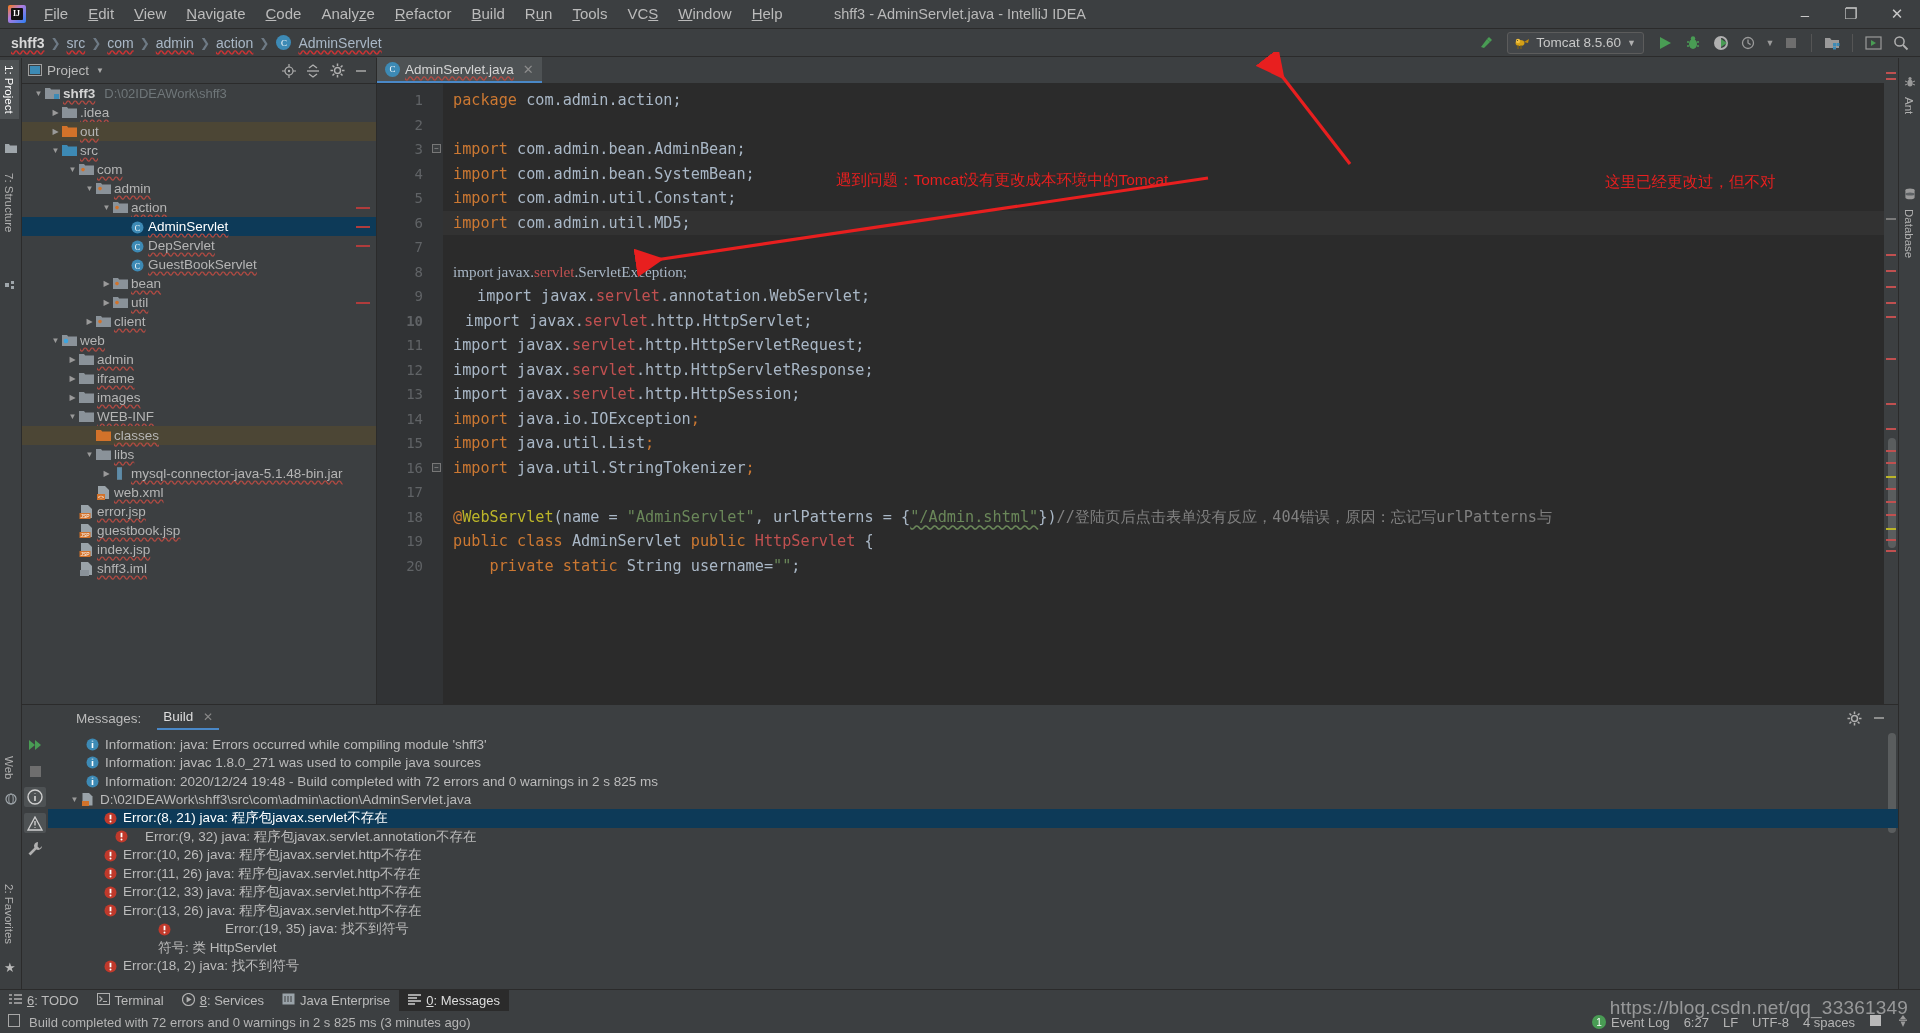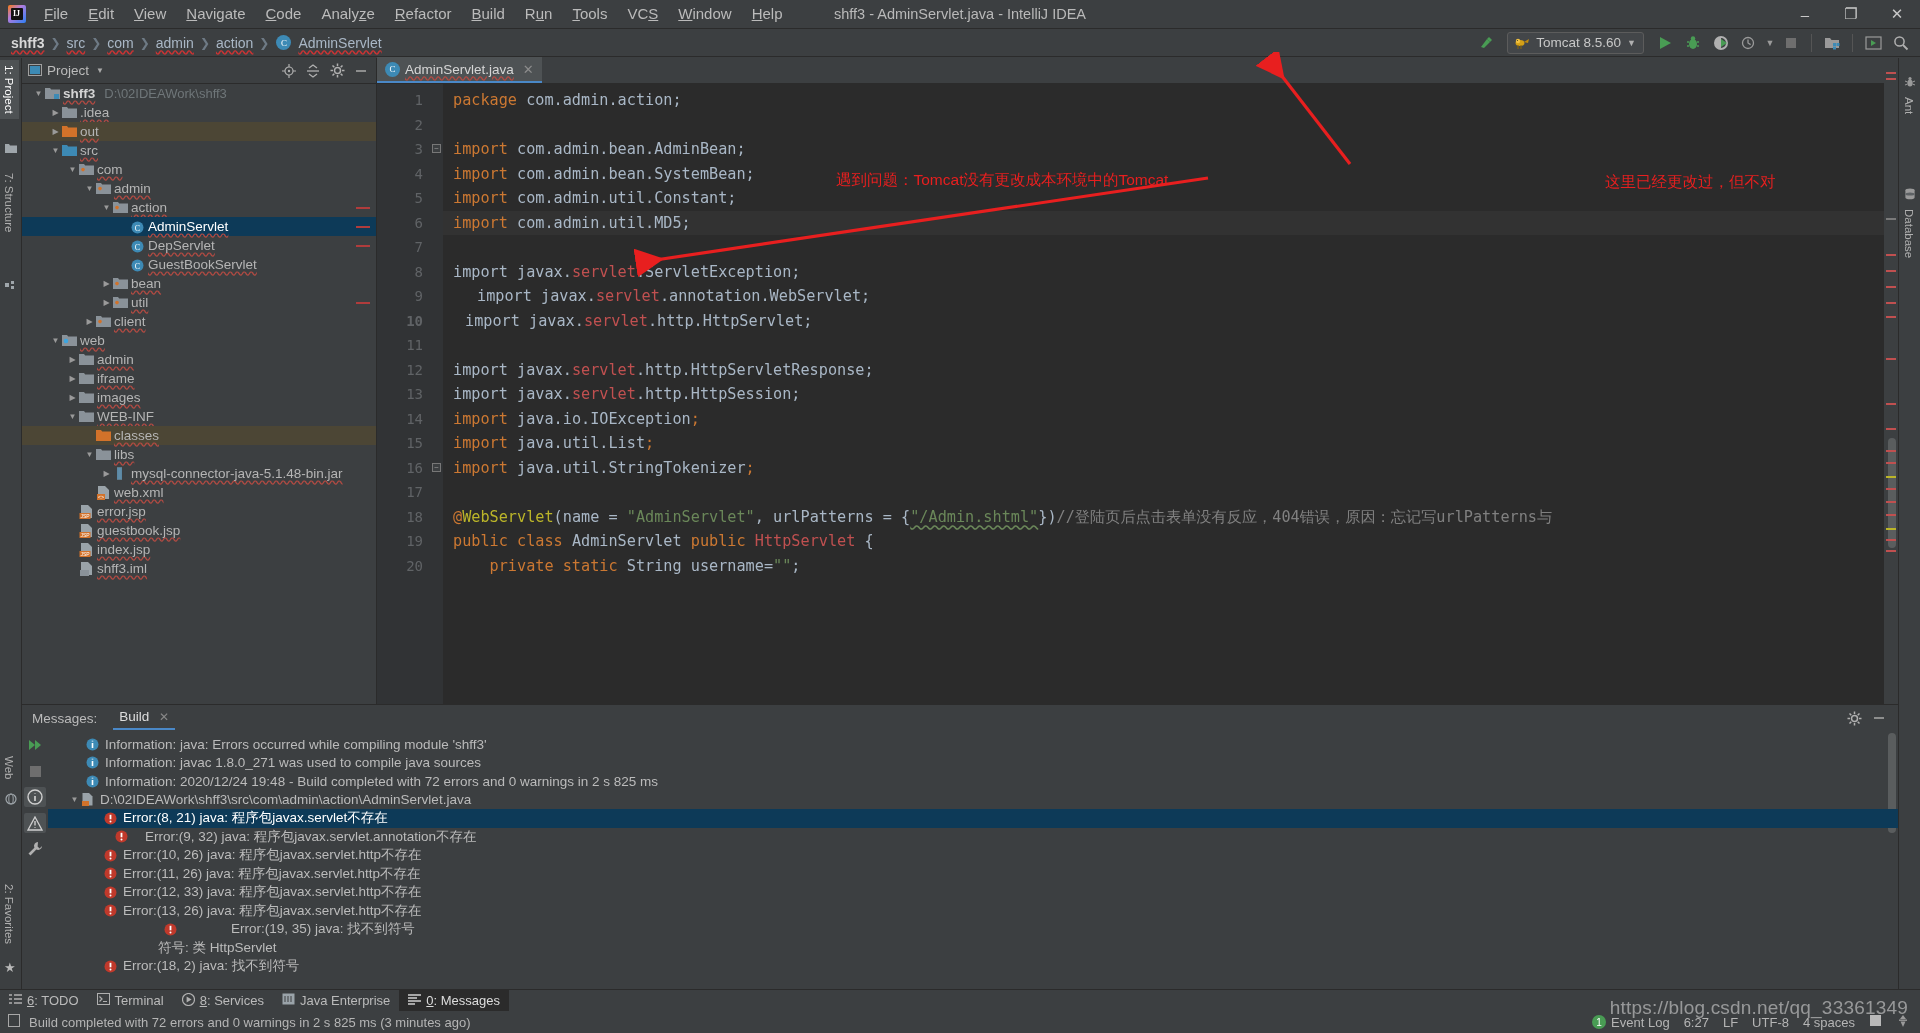--- a/index.html
+++ b/index.html
@@ -120,21 +120,21 @@
   .markbar{ width:14px; background:#3c3f41; flex:none; position:relative;}
   .mk{ position:absolute; left:2px; width:10px; height:2px;}
   .vscroll{position:absolute;right:2px;width:8px;background:#5a5d5e;border-radius:4px;}
 
   
   .rightstrip{ width:22px; background:#3c3f41; border-left:1px solid #2b2b2b; position:relative;}
 
   
   .msgpanel{ position:absolute; left:22px; right:22px; bottom:44px; height:285px; background:#3c3f41; border-top:1px solid #2b2b2b; display:flex; flex-direction:column;}
   .msghdr{ height:26px; display:flex; align-items:center; padding-left:10px; font-size:13.5px; }
-  .msghdr .lbl2{color:#bbb;}
+  .msghdr .lbl2{color:#bbb;margin-left:44px;}
   .msgtab{ margin-left:16px; padding:3px 6px 4px; color:#ddd; border-bottom:2px solid #4a88c7;}
   .msghdr .acts{ margin-left:auto; display:flex; gap:3px; padding-right:8px;}
   .msgbody{ flex:1; display:flex; overflow:hidden;}
   .msgtools{ width:26px; background:#3c3f41; padding-top:4px; display:flex; flex-direction:column; align-items:center; gap:6px;}
   .mt{ width:22px;height:20px;display:flex;align-items:center;justify-content:center;}
   .msglist{ flex:1; position:relative; background:#3c3f41; overflow:hidden; font-size:13.5px;}
   .mrow{ height:18.5px; display:flex;align-items:center; white-space:nowrap; color:#bbbbbb;}
   .mrow.sel{ background:#0d3a58; color:#fff;}
   .mrow .ii{width:13px;height:13px;flex:none;margin-right:6px;}
   .msgvscroll{position:absolute;right:2px;width:8px;background:#5a5d5e;border-radius:4px;}
@@ -630,23 +630,24 @@
           </div>
         <div class="codearea" id="codearea">
             <div class="cline" style="top: 4px;"><span class="kw">package </span><span class="">com.admin.action;</span></div>
             <div class="cline" style="top: 28.5px;"></div>
             <div class="cline" style="top: 53px; text-align: center;"><span class="kw">import </span><span class="">com.admin.bean.AdminBean;</span></div>
             <div class="cline" style="top: 77.5px;"><span class="kw">import </span><span class="">com.admin.bean.SystemBean;</span></div>
             <div class="cline" style="top: 102px;"><span class="kw">import </span><span class="">com.admin.util.Constant;</span></div>
             <div class="hl-line" style="top: 126.5px;"></div>
             <div class="cline" style="top: 126.5px;"><span class="kw">import </span><span class="">com.admin.util.MD5;</span></div>
             <div class="cline" style="top: 151px;"></div>
-            <div class="cline" style="top: 175.5px;"><span class="">import javax.</span><span class="err">servlet</span><span class="">.ServletException;</span></div>
+            <div class="cline" style="top: 175.5px; font-family: Liberation Serif, serif;"><span class="">import javax.</span><span class="err">servlet</span><span class="">.ServletException;</span></div>
             <div class="cline" style="top: 200px; margin-left: 24px;"><span class="">import javax.</span><span class="err">servlet</span><span class="">.annotation.WebServlet;</span></div>
             <div class="cline" style="top: 224.5px; margin-left: 12px;"><span class="">import javax.</span><span class="err">servlet</span><span class="">.http.HttpServlet;</span></div>
+            <div class="cline" style="top: 249px;"><span class="">import javax.</span><span class="err">servlet</span><span class="">.http.HttpServletRequest;</span></div>
             <div class="cline" style="top: 273.5px;"><span class="">import javax.</span><span class="err">servlet</span><span class="">.http.HttpServletResponse;</span></div>
             <div class="cline" style="top: 298px;"><span class="">import javax.</span><span class="err">servlet</span><span class="">.http.HttpSession;</span></div>
             <div class="cline" style="top: 322.5px;"><span class="kw">import </span><span class="">java.io.IOException</span><span class="kw">;</span></div>
             <div class="cline" style="top: 347px;"><span class="kw">import </span><span class="">java.util.List</span><span class="kw">;</span></div>
             <div class="cline" style="top: 371.5px;"><span class="kw">import </span><span class="">java.util.StringTokenizer</span><span class="kw">;</span></div>
             <div class="cline" style="top: 396px;"></div>
             <div class="cline" style="top: 420.5px;"><span class="kw">@</span><span class="ann">WebServlet</span><span class="">(name = </span><span class="str">"AdminServlet"</span><span class="">, urlPatterns = {</span><span class="str ulwavy">"/Admin.shtml"</span><span class="">})</span><span class="cmt">//登陆页后点击表单没有反应，404错误，原因：忘记写urlPatterns与</span></div>
             <div class="cline" style="top: 445px;"><span class="kw">public class </span><span class="">AdminServlet </span><span class="kw">public </span><span class="err">HttpServlet</span><span class=""> {</span></div>
             <div class="cline" style="top: 469.5px;"><span class="kw">    private static </span><span class="">String username=</span><span class="str">""</span><span class="">;</span></div>
           </div>
@@ -838,21 +839,21 @@
           </div>
           <div class="mrow" style="position: absolute; left: 0px; right: 0px; top: 170.5px;">
             <span style="display: inline-block; width: 56px;"></span>
             <span class="ii"><svg width="13" height="13" viewBox="0 0 13 13">
                 <circle cx="6.5" cy="6.5" r="6" fill="#c0392b"></circle>
                 <path d="M6.5 2.8 V7.3" stroke="#fff" stroke-width="1.8"></path>
                 <circle cx="6.5" cy="9.6" r="1" fill="#fff"></circle>
               </svg></span>
             <span>Error:(13, 26)  java: 程序包javax.servlet.http不存在</span>
           </div>
-          <div class="mrow" style="position: absolute; left: 12px; right: 0px; top: 189px; gap: 48px;">
+          <div class="mrow" style="position: absolute; left: 6px; right: 0px; top: 189px; gap: 48px;">
             <span style="display: inline-block; width: 56px;"></span>
             <span class="ii"><svg width="13" height="13" viewBox="0 0 13 13">
                 <circle cx="6.5" cy="6.5" r="6" fill="#c0392b"></circle>
                 <path d="M6.5 2.8 V7.3" stroke="#fff" stroke-width="1.8"></path>
                 <circle cx="6.5" cy="9.6" r="1" fill="#fff"></circle>
               </svg></span>
             <span>Error:(19, 35)  java: 找不到符号</span>
           </div>
           <div class="mrow" style="position: absolute; left: 0px; right: 0px; top: 207.5px;">
             <span style="display: inline-block; width: 110px;"></span>

